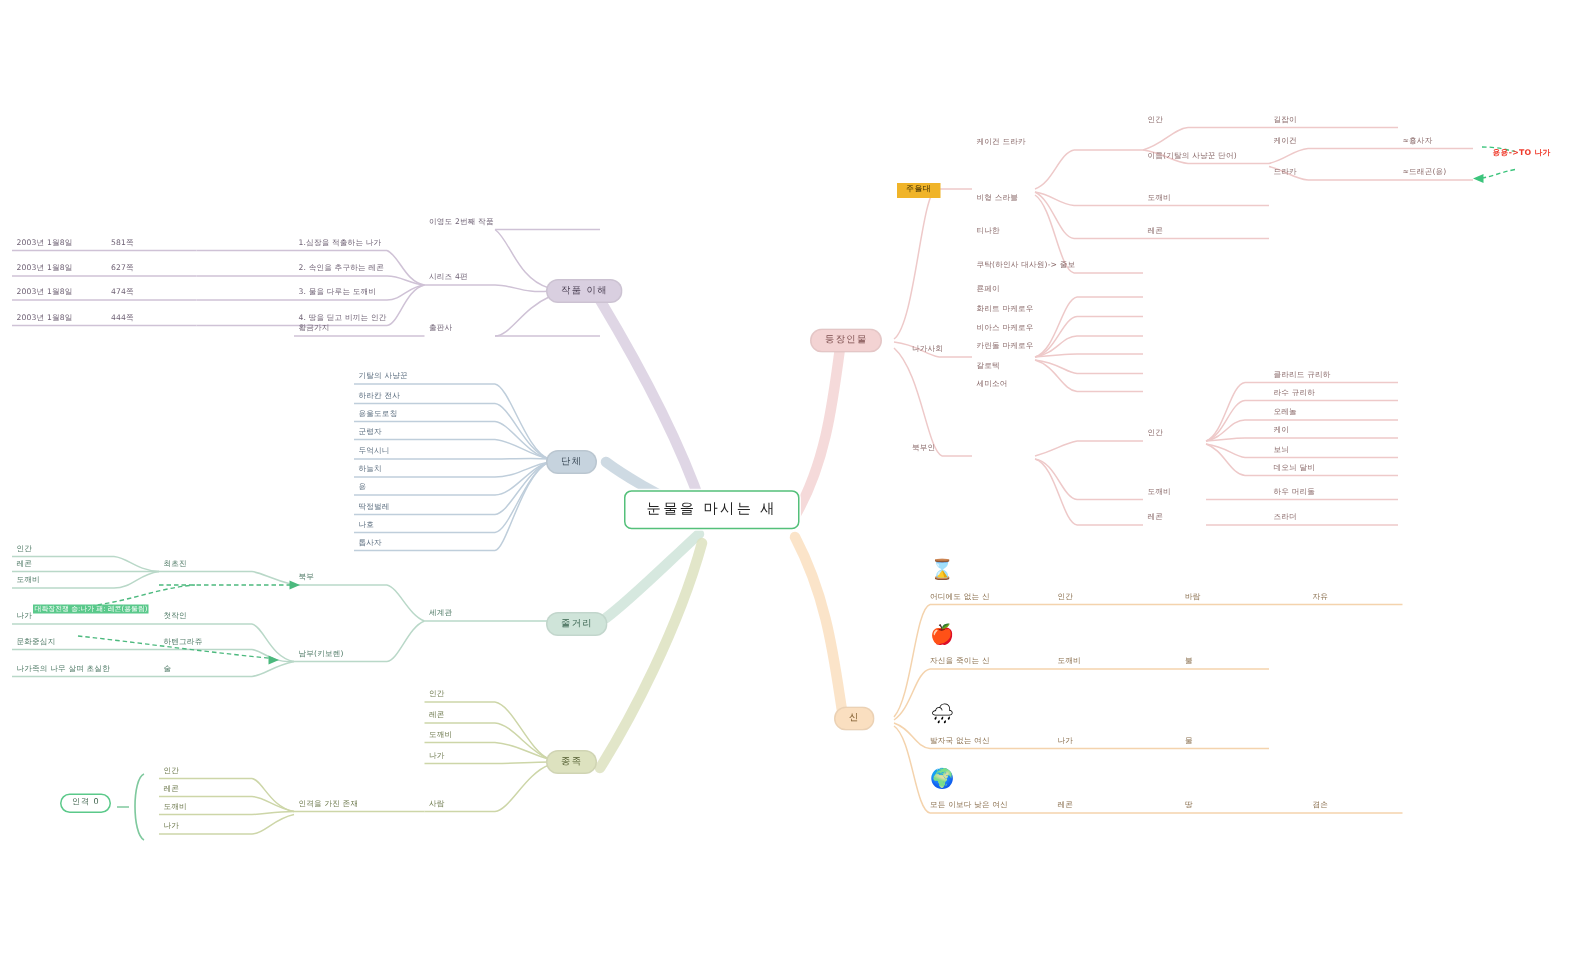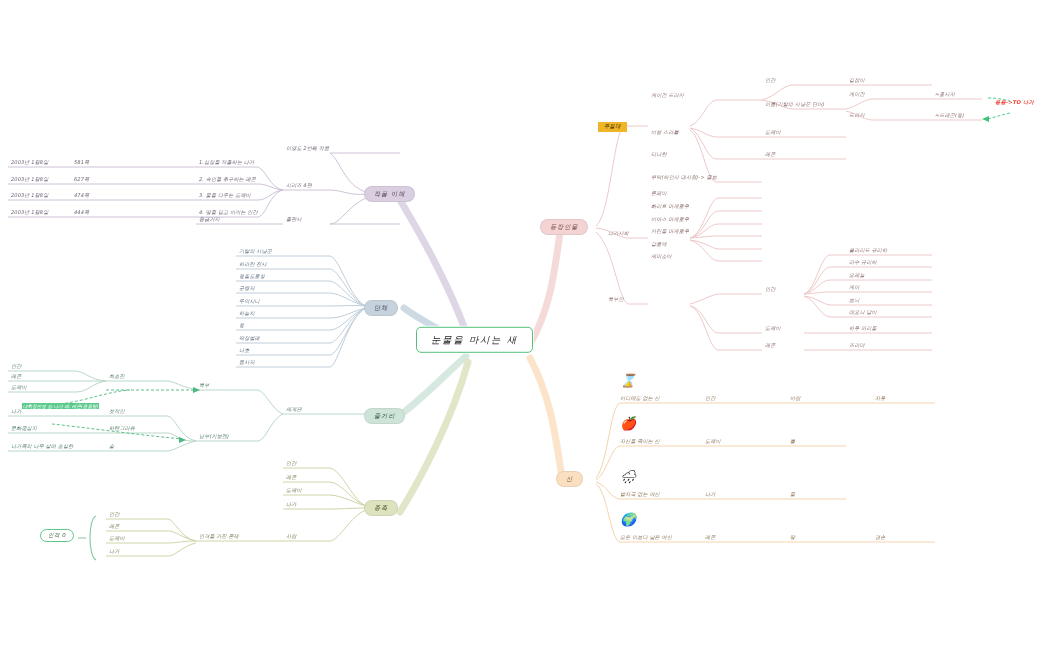--- a/index.html
+++ b/index.html
@@ -7,21 +7,20 @@
     margin: 0; padding: 0;
     background: #ffffff;
     font-family: "DejaVu Sans", "Liberation Sans", sans-serif;
   }
   #canvas {
     position: relative;
     width: 1050px;
     height: 650px;
     overflow: hidden;
     background: #ffffff;
-    font-style: italic;
   }
   #wires { position: absolute; inset: 0; width: 1050px; height: 650px; pointer-events: none; }
 
   .node {
     position: absolute;
     white-space: nowrap;
     line-height: 1.1;
   }
   
   .leaf {

